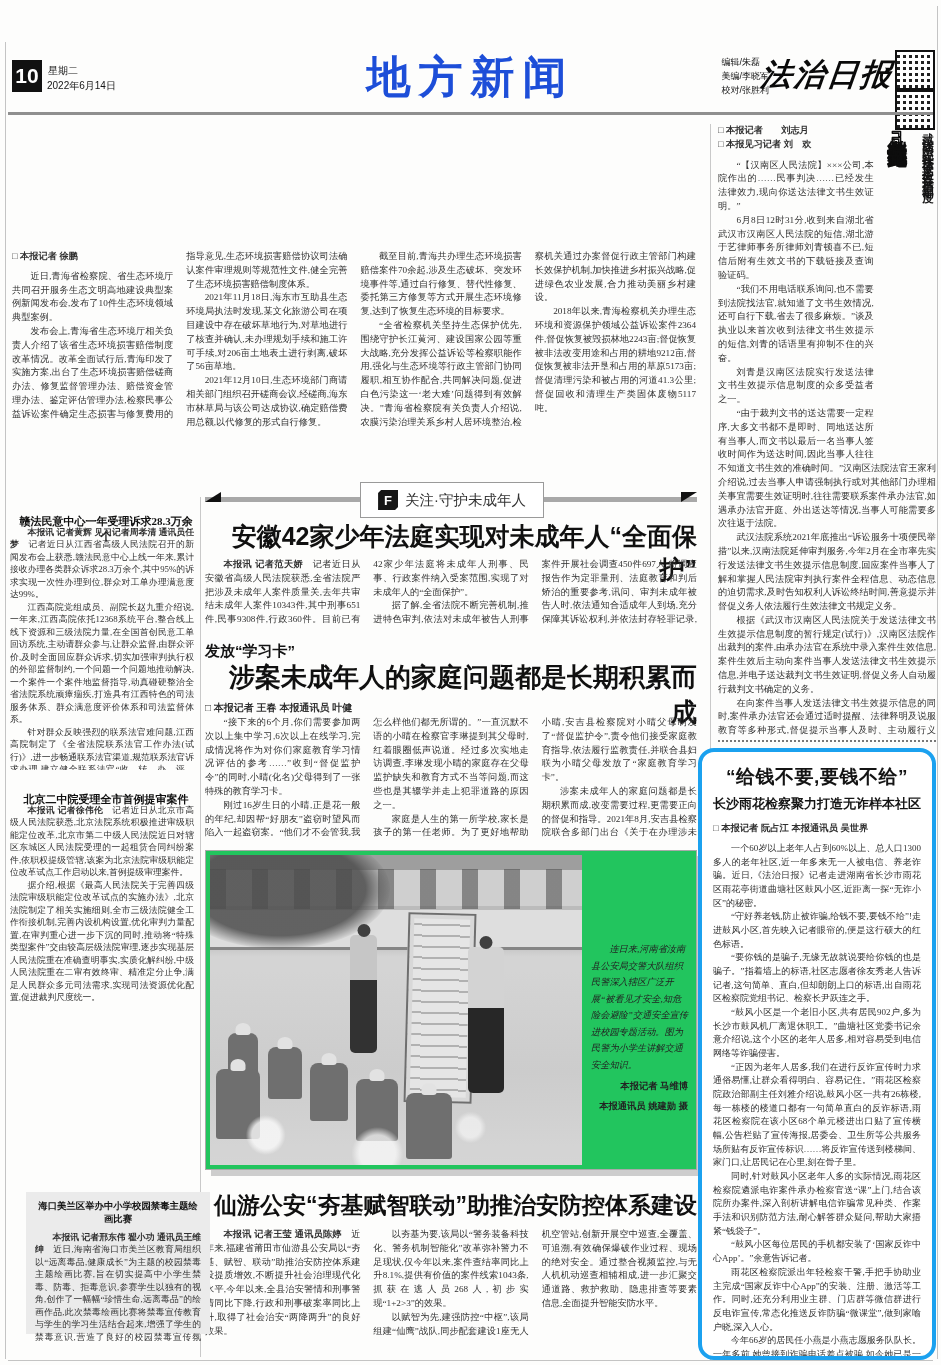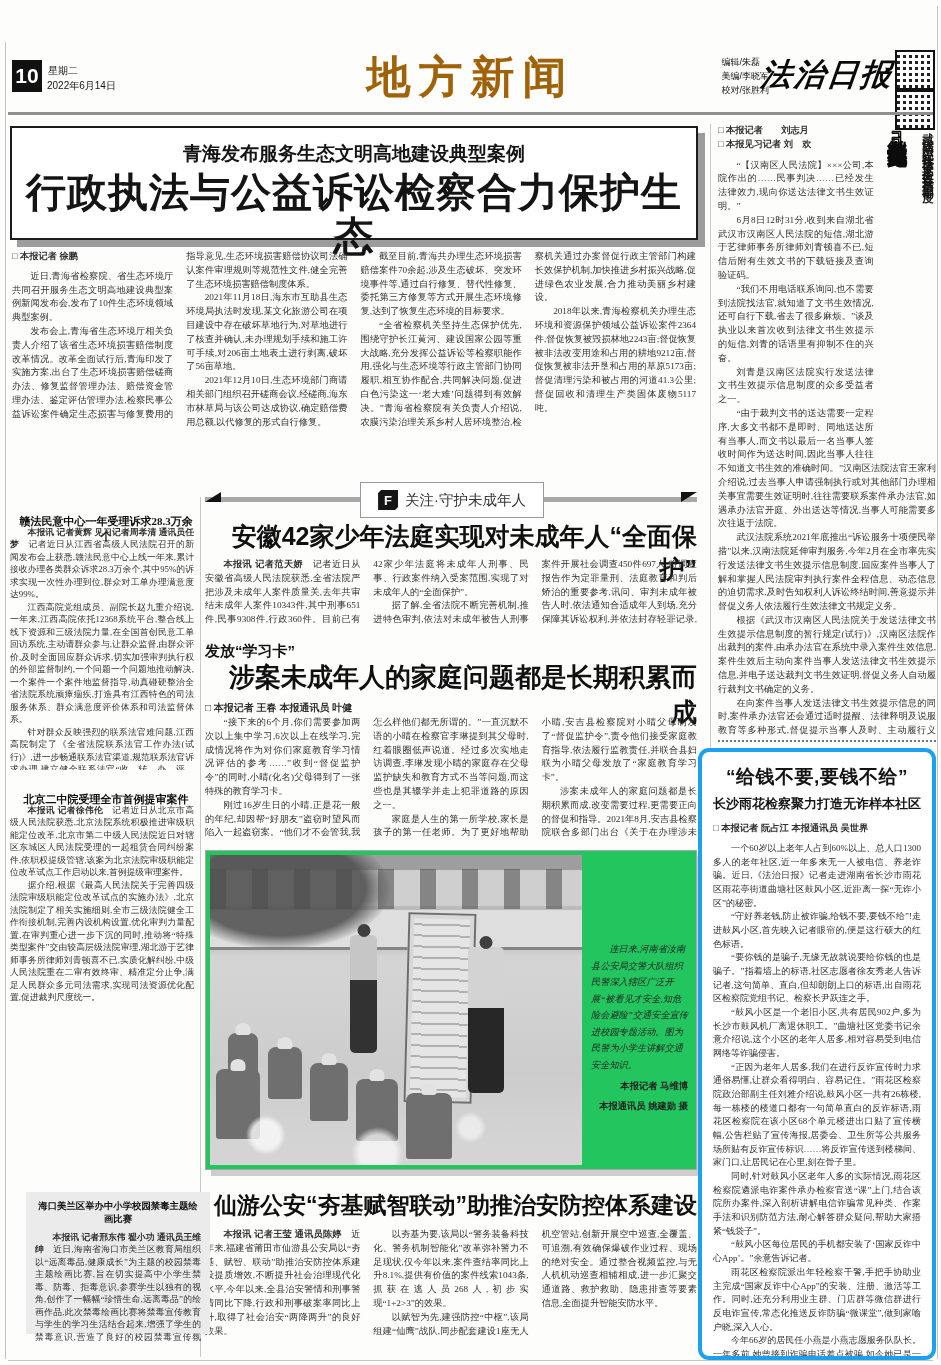--- a/index.html
+++ b/index.html
@@ -14,21 +14,21 @@
   .txt-s{font-size:8.8px;line-height:1.42;text-align:justify;}
   .abs{position:absolute;}
   
   .edge{position:absolute;background:#c4c4c4;}
   
   .pagenum{position:absolute;left:12px;top:60px;width:30px;height:32px;background:#111;color:#fff;
            display:flex;align-items:center;justify-content:center;font:bold 21px "Liberation Sans",sans-serif;}
   .weekday{position:absolute;left:48px;top:64px;font-size:10px;}
   .dateline{position:absolute;left:47px;top:79px;font-size:10px;}
   .section-title{position:absolute;left:0;right:0;top:48px;text-align:center;font-size:44px;font-weight:900;
-                 letter-spacing:8px;color:#a16207;}
+                 letter-spacing:8px;color:#1d4ed8;}
   .staff{position:absolute;right:172px;top:56px;font-size:9px;line-height:1.55;}
   .staff p{text-indent:0;}
   .masthead{position:absolute;right:48px;top:54px;font-size:31px;font-weight:bold;font-style:italic;
             font-family:"DejaVu Serif",serif;color:#0a0a0a;letter-spacing:2px;transform:skewX(-6deg);}
   .qr{position:absolute;right:6px;width:36px;height:36px;background:
       repeating-linear-gradient(0deg,#111 0 3px,#fff 3px 6px),
       repeating-linear-gradient(90deg,#111 0 3px,#fff 3px 6px);background-blend-mode:screen;border:2px solid #111;}
   .hrule{position:absolute;left:8px;right:8px;top:112px;height:3px;background:#8f8f8f;}
   
   .lead-box{position:absolute;left:10px;top:126px;width:684px;height:110px;background:#fff;
@@ -88,21 +88,21 @@
   
   .vline{position:absolute;width:1px;background:#c9c9c9;}
   .right-col{position:absolute;left:718px;top:124px;width:218px;}
   .right-flow{position:relative;height:614px;overflow:hidden;}
   .vert-titles{float:right;writing-mode:vertical-rl;height:324px;margin:0 0 8px 9px;}
   .vt-small{font-size:11.5px;font-weight:bold;letter-spacing:3px;padding-left:6px;}
   .vt-big{font-size:20px;font-weight:900;letter-spacing:0.5px;color:#0d0d0d;}
   .dotted-sep{position:absolute;left:718px;top:740px;width:218px;border-top:2px dotted #777;}
   
   .fraud-box{position:absolute;left:698px;top:748px;width:238px;height:612px;box-sizing:border-box;
-             border:4px solid #1ba1ef;border-radius:11px;background:#fff;padding:12px 11px;overflow:hidden;}
+             border:4px solid #1ba1ef;border-radius:16px;background:#fff;padding:12px 11px;overflow:hidden;}
   .fraud-head{text-align:center;font-size:19px;font-weight:900;letter-spacing:0.5px;}
   .fraud-sub{text-align:center;font-size:13px;font-weight:800;margin-top:5px;}
   .fraud-byline{font-size:9.3px;margin:9px 0 7px 0;}
   .fraud-body{font-size:9px;line-height:1.52;text-align:justify;}
 </style>
 </head>
 <body>
 
 <div class="page">
 
@@ -117,24 +117,20 @@
   <div class="staff hd">
       <p>编辑/朱磊</p>
       <p>美编/李晓军</p>
       <p>校对/张胜利</p>
     </div>
   <div class="masthead">法治日报</div>
   <div class="qr" style="top:50px;"></div>
   <div class="qr" style="top:90px;"></div>
   <div class="hrule"></div>
 
-  <div class="lead-box hd">
-    <div class="lead-kicker">青海发布服务生态文明高地建设典型案例</div>
-    <div class="lead-head">行政执法与公益诉讼检察合力保护生态</div>
-  </div>
   <div class="lead-body cols txt">
     <p class="byline-line" style="margin-bottom:6px;">□ 本报记者 徐鹏</p>
     <div>
         <p>近日,青海省检察院、省生态环境厅共同召开服务生态文明高地建设典型案例新闻发布会,发布了10件生态环境领域典型案例。</p>
         <p>发布会上,青海省生态环境厅相关负责人介绍了该省生态环境损害赔偿制度改革情况。改革全面试行后,青海印发了实施方案,出台了生态环境损害赔偿磋商办法、修复监督管理办法、赔偿资金管理办法、鉴定评估管理办法,检察民事公益诉讼案件确定生态损害与修复费用的指导意见,生态环境损害赔偿协议司法确认案件审理规则等规范性文件,健全完善了生态环境损害赔偿制度体系。</p>
         <p>2021年11月18日,海东市互助县生态环境局执法时发现,某文化旅游公司在项目建设中存在破坏草地行为,对草地进行了核查并确认,未办理规划手续和施工许可手续,对206亩土地表土进行剥离,破坏了56亩草地。</p>
         <p>2021年12月10日,生态环境部门商请相关部门组织召开磋商会议,经磋商,海东市林草局与该公司达成协议,确定赔偿费用总额,以代修复的形式自行修复。</p>
         <p>截至目前,青海共办理生态环境损害赔偿案件70余起,涉及生态破坏、突发环境事件等,通过自行修复、替代性修复、委托第三方修复等方式开展生态环境修复,达到了恢复生态环境的目标要求。</p>
         <p>“全省检察机关坚持生态保护优先,围绕守护长江黄河、建设国家公园等重大战略,充分发挥公益诉讼等检察职能作用,强化与生态环境等行政主管部门协同履职,相互协作配合,共同解决问题,促进白色污染这一‘老大难’问题得到有效解决。”青海省检察院有关负责人介绍说,农膜污染治理关系乡村人居环境整治,检察机关通过办案督促行政主管部门构建长效保护机制,加快推进乡村振兴战略,促进绿色农业发展,合力推动美丽乡村建设。</p>
         <p>2018年以来,青海检察机关办理生态环境和资源保护领域公益诉讼案件2364件,督促恢复被毁损林地2243亩;督促恢复被非法改变用途和占用的耕地9212亩,督促恢复被非法开垦和占用的草原5173亩;督促清理污染和被占用的河道41.3公里;督促回收和清理生产类固体废物5117吨。</p>
@@ -208,21 +204,21 @@
     <div>
         <p>江西高院党组成员、副院长赵九重介绍说,一年来,江西高院依托12368系统平台,整合线上线下资源和三级法院力量,在全国首创民意工单回访系统,主动请群众参与,让群众监督,由群众评价,及时全面回应群众诉求,切实加强审判执行权的外部监督制约,一个问题一个问题地推动解决,一个案件一个案件地监督指导,动真碰硬整治全省法院系统顽瘴痼疾,打造具有江西特色的司法服务体系、群众满意度评价体系和司法监督体系。</p>
         <p>针对群众反映强烈的联系法官难问题,江西高院制定了《全省法院联系法官工作办法(试行)》,进一步畅通联系法官渠道,规范联系法官诉求办理,建立健全联系法官“收、转、办、评、督”工单办理模式,确保联系法官渠道通畅,群众诉求反馈及时,法院监督保障到位。</p>
       </div>
   </div>
 
   <div class="lc-head" style="top:780px;">北京二中院受理全市首例提审案件</div>
   <div class="abs txt-s" style="left:10px;top:804px;width:184px;height:376px;overflow:hidden;">
     <p><span class="byl">本报讯 记者徐伟伦　</span><span>记者近日从北京市高级人民法院获悉,北京法院系统积极推进审级职能定位改革,北京市第二中级人民法院近日对辖区东城区人民法院受理的一起租赁合同纠纷案件,依职权提级管辖,该案为北京法院审级职能定位改革试点工作启动以来,首例提级审理案件。</span></p>
     <div>
-        <p>据介绍,根据《最高人民法院关于完善四级法院审级职能定位改革试点的实施办法》,北京法院制定了相关实施细则,全市三级法院健全工作衔接机制,完善内设机构设置,优化审判力量配置,在审判重心进一步下沉的同时,推动将“特殊类型案件”交由较高层级法院审理,湖北游于艺律师事务所律师刘青顿喜不已,实质化解纠纷,中级人民法院重在二审有效终审、精准定分止争,满足人民群众多元司法需求,实现司法资源优化配置,促进裁判尺度统一。</p>
+        <p>据介绍,根据《最高人民法院关于完善四级法院审级职能定位改革试点的实施办法》,北京法院制定了相关实施细则,全市三级法院健全工作衔接机制,完善内设机构设置,优化审判力量配置,在审判重心进一步下沉的同时,推动将“特殊类型案件”交由较高层级法院审理,逐步实现基层人民法院重在准确查明事实,实质化解纠纷,中级人民法院重在二审有效终审、精准定分止争,满足人民群众多元司法需求,实现司法资源优化配置,促进裁判尺度统一。</p>
       </div>
   </div>
 
   <div class="grey-box">
     <h4 class="hd">海口美兰区举办中小学校园禁毒主题绘画比赛</h4>
     <div class="txt-s" style="height:110px;overflow:hidden;">
       <p><span class="byl">本报讯 记者邢东伟 翟小功 通讯员王维绅　</span><span>近日,海南省海口市美兰区教育局组织以“远离毒品,健康成长”为主题的校园禁毒主题绘画比赛,旨在切实提高中小学生禁毒、防毒、拒毒意识,参赛学生以独有的视角,创作了一幅幅“珍惜生命,远离毒品”的绘画作品,此次禁毒绘画比赛将禁毒宣传教育与学生的学习生活结合起来,增强了学生的禁毒意识,营造了良好的校园禁毒宣传氛围。</span></p>
     </div>
   </div>
 

